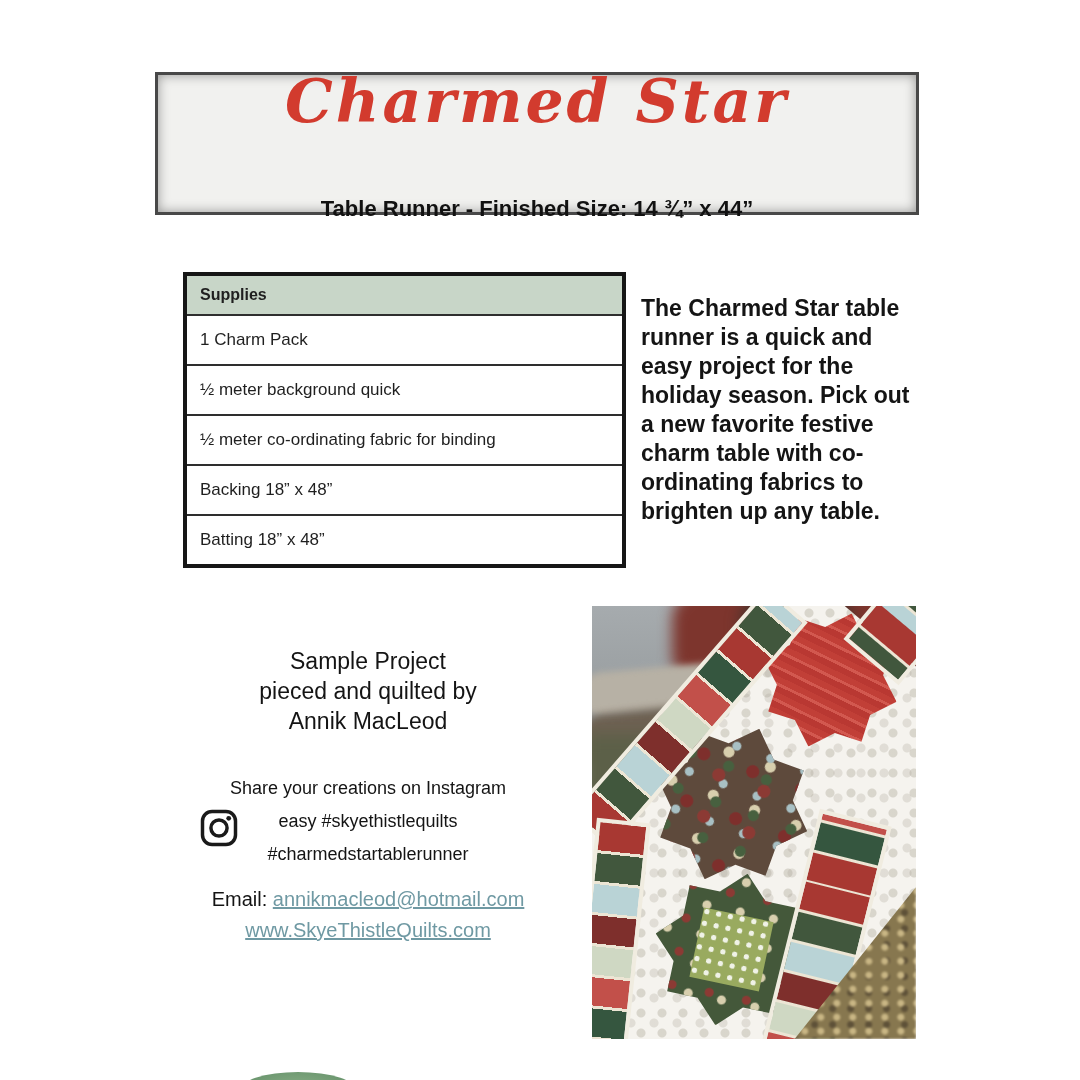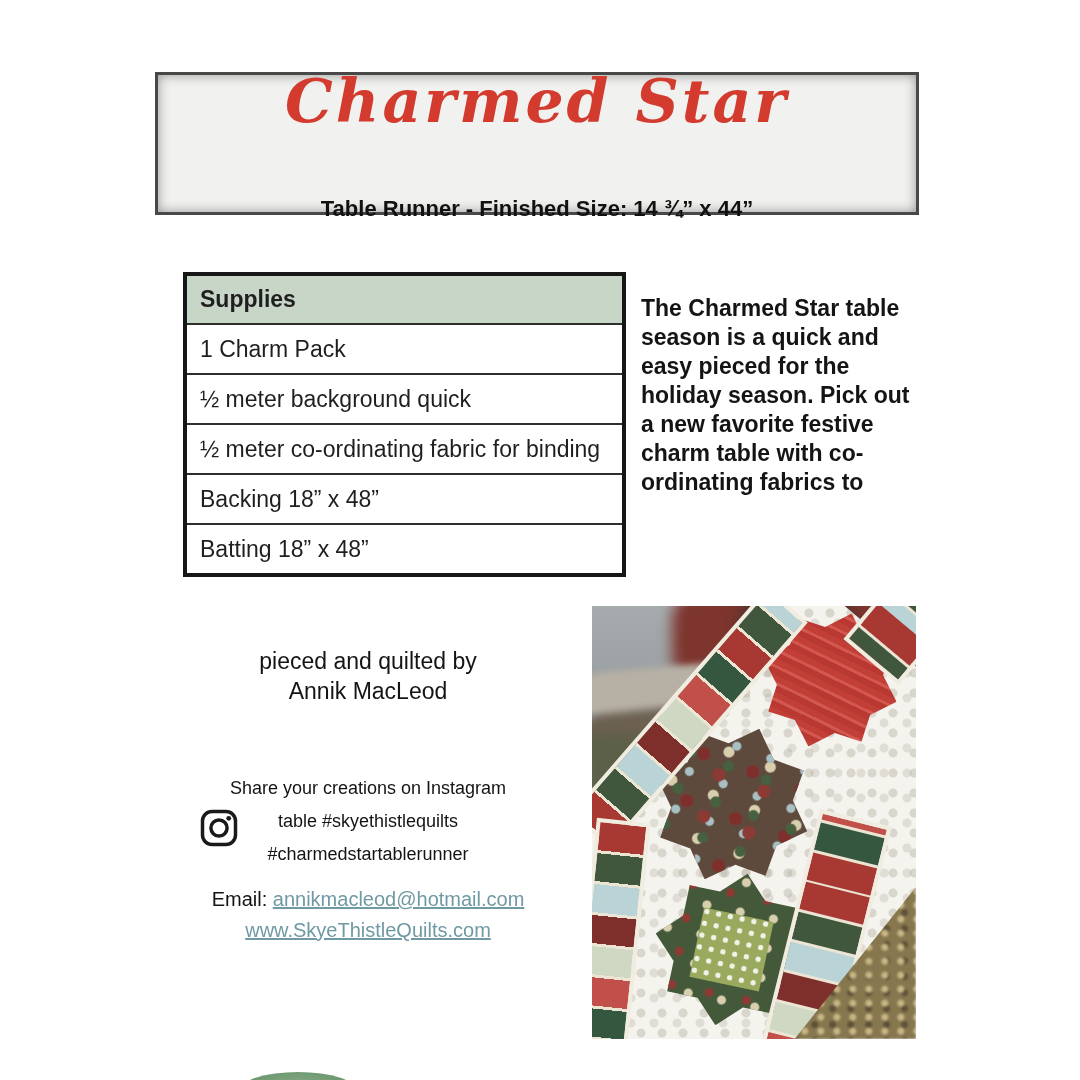--- a/index.html
+++ b/index.html
@@ -30,26 +30,26 @@
   .banner .subtitle{ font-size:22px; font-weight:700; color:#111;margin-top:43px; }
 
   
   .supplies{
     position:absolute; left:183px; top:272px; width:443px;
     border:4px solid var(--table-border);
     background:#fff;
   }
   .supplies .hdr{
     background:var(--header-green);
-    font-weight:700; font-size:23px;
+    font-weight:700; font-size:16px;
     padding:10px 13px;
   }
   .supplies .row{
     border-top:2px solid #2e2e2e;
-    font-size:23px; line-height:26px;
+    font-size:17px; line-height:26px;
     padding:11px 13px;
   }
 
   
   .desc{
     position:absolute; left:641px; top:294px; width:302px;
     font-size:23px; line-height:29px; color:#141414;font-weight:bold;
   }
 
   
@@ -180,26 +180,27 @@
   <div class="hdr">Supplies</div>
   <div class="row">1 Charm Pack</div>
   <div class="row">½ meter background quick</div>
   <div class="row">½ meter co-ordinating fabric for binding</div>
   <div class="row">Backing 18” x 48”</div>
   <div class="row">Batting 18” x 48”</div>
 </div>
 
 <div class="desc">
   <div>The Charmed Star table</div>
-  <div>season is a quick and</div>
-  <div>easy pieced for the</div>
+  <div>runner is a quick and</div>
+  <div>easy project for the</div>
   <div>holiday season. Pick out</div>
   <div>a new favorite festive</div>
   <div>charm table with co-</div>
   <div>ordinating fabrics to</div>
+  <div>brighten up any table.</div>
 </div>
 
 <div class="photo">
   <div class="p-sky"></div>
   <div class="p-barn"></div>
   <div class="p-dark"></div>
   <div class="p-log1"></div>
   <div class="p-log2"></div>
   <div class="p-ground"></div>
   <div class="p-quilt"></div>
@@ -209,27 +210,28 @@
     <div class="core"></div>
   </div>
   <div class="patches h strip-diag"></div>
   <div class="patches strip-left"></div>
   <div class="patches strip-right"></div>
   <div class="patches strip-corner"></div>
   <div class="p-grass"></div>
 </div>
 
 <div class="credits">
+  <div>Sample Project</div>
   <div>pieced and quilted by</div>
   <div>Annik MacLeod</div>
 </div>
 
 <div class="share">
   <div>Share your creations on Instagram</div>
-  <div>table #skyethistlequilts</div>
+  <div>easy #skyethistlequilts</div>
   <div>#charmedstartablerunner</div>
 </div>
 
 <div class="insta">
   <svg viewBox="0 0 24 24" fill="none" stroke="#1a1a1a" stroke-width="1.9">
     <rect x="3" y="3" width="18" height="18" rx="5.2"></rect>
     <circle cx="12" cy="12" r="4.4"></circle>
     <circle cx="17.3" cy="6.7" r="1.3" fill="#1a1a1a" stroke="none"></circle>
   </svg>
 </div>

